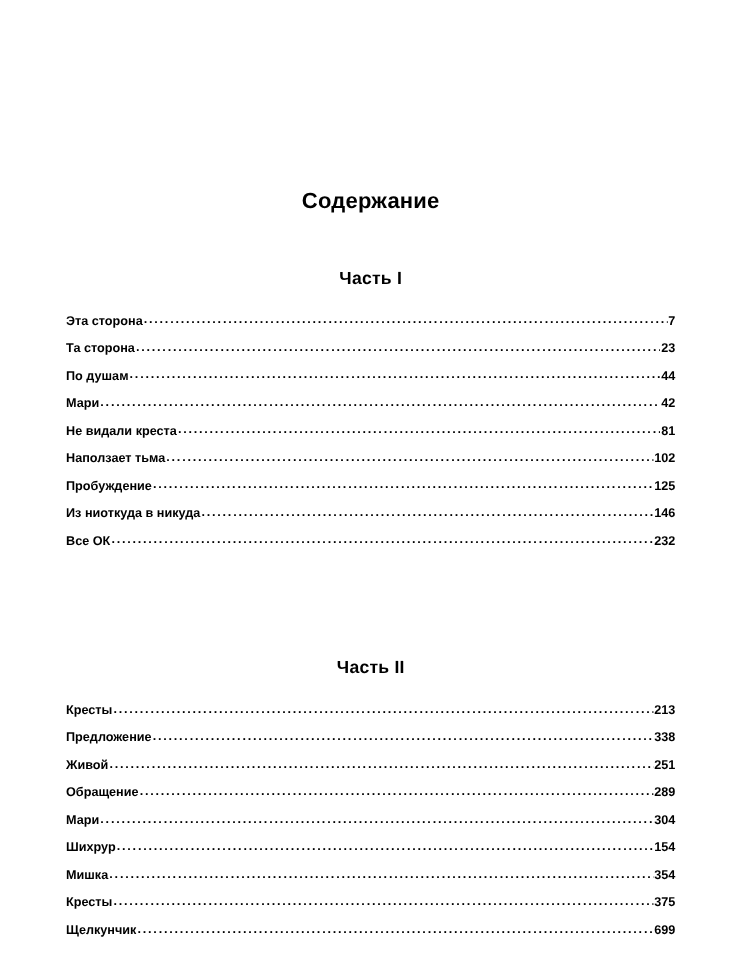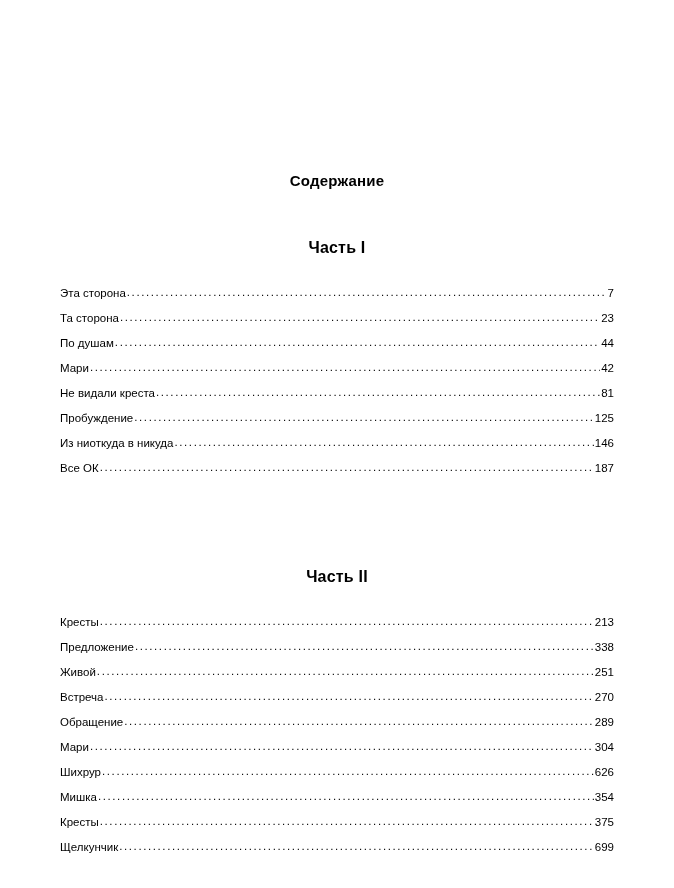--- a/index.html
+++ b/index.html
@@ -17,21 +17,21 @@
   }
   .page {
     position: relative;
     width: 674px;
     height: 888px;
     box-sizing: border-box;
     padding: 0 60px;
   }
   .toc-title {
     text-align: center;
-    font-size: 15px;
+    font-size: 20px;
     font-weight: bold;
     letter-spacing: 0.2px;
     margin-top: 172px;
     margin-bottom: 0;
   }
   .part-heading {
     text-align: center;
     font-size: 16px;
     font-weight: bold;
     letter-spacing: 0.2px;
@@ -40,25 +40,26 @@
   .part-2-heading { margin-top: 87px; }
   .toc-list {
     list-style: none;
     margin: 0;
     padding: 0;
   }
   .part-1-list { margin-top: 24px; }
   .part-2-list { margin-top: 24px; }
   .toc-row {
     display: flex;
-    align-items: center;
+    align-items: flex-start;
     font-size: 11.5px;
     line-height: 1;
     height: 25px;
     white-space: nowrap;
+    font-weight: bold;
   }
   .toc-label {
     flex: 0 0 auto;
   }
   .toc-dots {
     flex: 1 1 auto;
     overflow: hidden;
     margin: 0 1px;
     position: relative;
     top: -1px;
@@ -104,33 +105,38 @@
       <span class="toc-label">Мари</span>
       <span class="toc-dots"></span>
       <span class="toc-page">42</span>
     </li>
     <li class="toc-row">
       <span class="toc-label">Не видали креста</span>
       <span class="toc-dots"></span>
       <span class="toc-page">81</span>
     </li>
     <li class="toc-row">
+      <span class="toc-label">Наползает тьма</span>
+      <span class="toc-dots"></span>
+      <span class="toc-page">102</span>
+    </li>
+    <li class="toc-row">
       <span class="toc-label">Пробуждение</span>
       <span class="toc-dots"></span>
       <span class="toc-page">125</span>
     </li>
     <li class="toc-row">
       <span class="toc-label">Из ниоткуда в никуда</span>
       <span class="toc-dots"></span>
       <span class="toc-page">146</span>
     </li>
     <li class="toc-row">
       <span class="toc-label">Все ОК</span>
       <span class="toc-dots"></span>
-      <span class="toc-page">187</span>
+      <span class="toc-page">232</span>
     </li>
   </ul>
 
   <h2 class="part-heading part-2-heading">Часть II</h2>
 
   <ul class="toc-list part-2-list">
     <li class="toc-row">
       <span class="toc-label">Кресты</span>
       <span class="toc-dots"></span>
       <span class="toc-page">213</span>
@@ -139,38 +145,33 @@
       <span class="toc-label">Предложение</span>
       <span class="toc-dots"></span>
       <span class="toc-page">338</span>
     </li>
     <li class="toc-row">
       <span class="toc-label">Живой</span>
       <span class="toc-dots"></span>
       <span class="toc-page">251</span>
     </li>
     <li class="toc-row">
-      <span class="toc-label">Встреча</span>
-      <span class="toc-dots"></span>
-      <span class="toc-page">270</span>
-    </li>
-    <li class="toc-row">
       <span class="toc-label">Обращение</span>
       <span class="toc-dots"></span>
       <span class="toc-page">289</span>
     </li>
     <li class="toc-row">
       <span class="toc-label">Мари</span>
       <span class="toc-dots"></span>
       <span class="toc-page">304</span>
     </li>
     <li class="toc-row">
       <span class="toc-label">Шихрур</span>
       <span class="toc-dots"></span>
-      <span class="toc-page">626</span>
+      <span class="toc-page">154</span>
     </li>
     <li class="toc-row">
       <span class="toc-label">Мишка</span>
       <span class="toc-dots"></span>
       <span class="toc-page">354</span>
     </li>
     <li class="toc-row">
       <span class="toc-label">Кресты</span>
       <span class="toc-dots"></span>
       <span class="toc-page">375</span>

